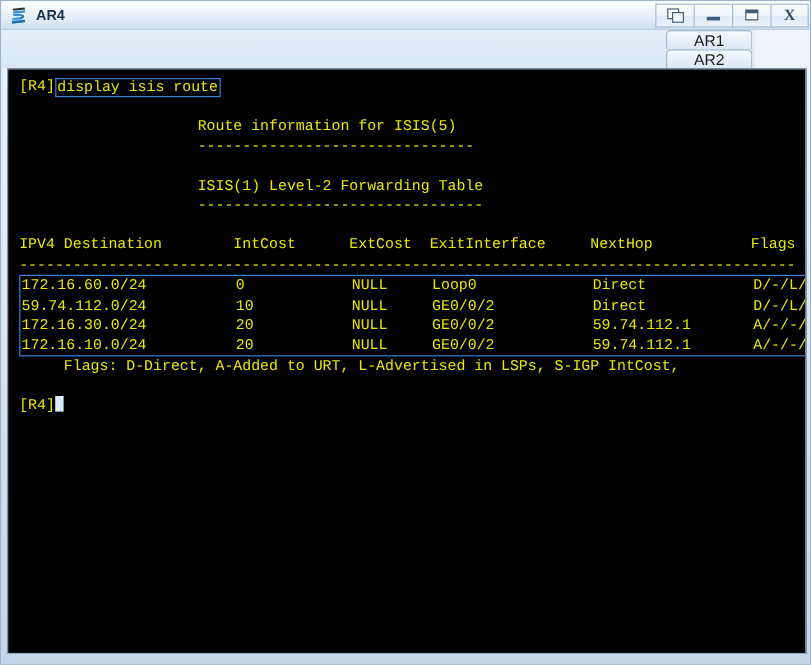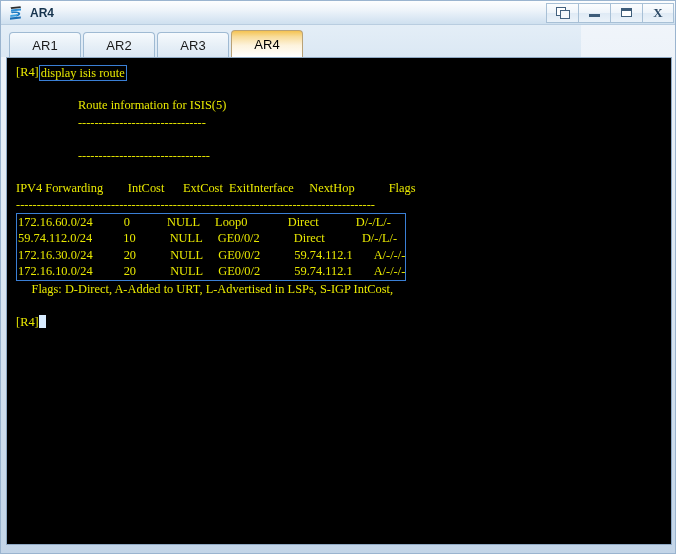--- a/index.html
+++ b/index.html
@@ -117,27 +117,28 @@
     font-weight: bold;
     line-height: 1;
     color: #2d4a66;
     font-family: "Liberation Serif", serif;
   }
 
   
   .tabstrip {
     position: absolute;
     left: 0; top: 24px;
-    width: 580px;
+    width: 628px;
     height: 32px;
     box-sizing: border-box;
     background: linear-gradient(to bottom, #e4eef7 0%, #dbe8f4 100%);
     padding-left: 8px;
     display: flex;
     align-items: flex-end;
+    flex-direction: column;
   }
   .tab {
     height: 25px;
     min-width: 72px;
     box-sizing: border-box;
     margin-right: 2px;
     border: 1px solid #9fbad3;
     border-bottom: none;
     border-radius: 4px 4px 0 0;
     background: linear-gradient(to bottom, #f6fafd 0%, #e6eff7 55%, #dbe7f3 100%);
@@ -171,21 +172,21 @@
   }
   .term-inner {
     position: relative;
     width: 100%;
     height: 100%;
     background: #000000;
     padding: 6px 0 0 9px;
     box-sizing: border-box;
   }
   .term-line {
-    font-family: Liberation Serif, serif;
+    font-family: Liberation Mono, monospace;
     font-size: 12.4px;
     line-height: 16.5px;
     color: #e8e800;
     white-space: pre;
     letter-spacing: 0px;
     height: 16.5px;
   }
   .term-line.blank { color: transparent; }
   .cmd-box {
     display: inline-block;
@@ -267,24 +268,25 @@
 
   <div class="term-frame">
     <div class="term-inner">
 
       <div class="term-line"><span>[R4]</span><span class="cmd-box">display isis route</span></div>
 
       <div class="term-line blank"></div>
       <div class="term-line">                    Route information for ISIS(5)</div>
       <div class="term-line">                    -------------------------------</div>
       <div class="term-line blank"></div>
+      <div class="term-line">                    ISIS(1) Level-2 Forwarding Table</div>
       <div class="term-line">                    --------------------------------</div>
       <div class="term-line blank"></div>
 
-      <div class="term-line">IPV4 Forwarding        IntCost      ExtCost  ExitInterface     NextHop           Flags</div>
+      <div class="term-line">IPV4 Destination        IntCost      ExtCost  ExitInterface     NextHop           Flags</div>
       <div class="term-line">---------------------------------------------------------------------------------------</div>
 
       <div class="sel-block">
         <div class="term-line">172.16.60.0/24          0            NULL     Loop0             Direct            D/-/L/-</div>
         <div class="term-line">59.74.112.0/24          10           NULL     GE0/0/2           Direct            D/-/L/-</div>
         <div class="term-line">172.16.30.0/24          20           NULL     GE0/0/2           59.74.112.1       A/-/-/-</div>
         <div class="term-line">172.16.10.0/24          20           NULL     GE0/0/2           59.74.112.1       A/-/-/-</div>
       </div>
 
       <div class="term-line">     Flags: D-Direct, A-Added to URT, L-Advertised in LSPs, S-IGP IntCost,</div>

